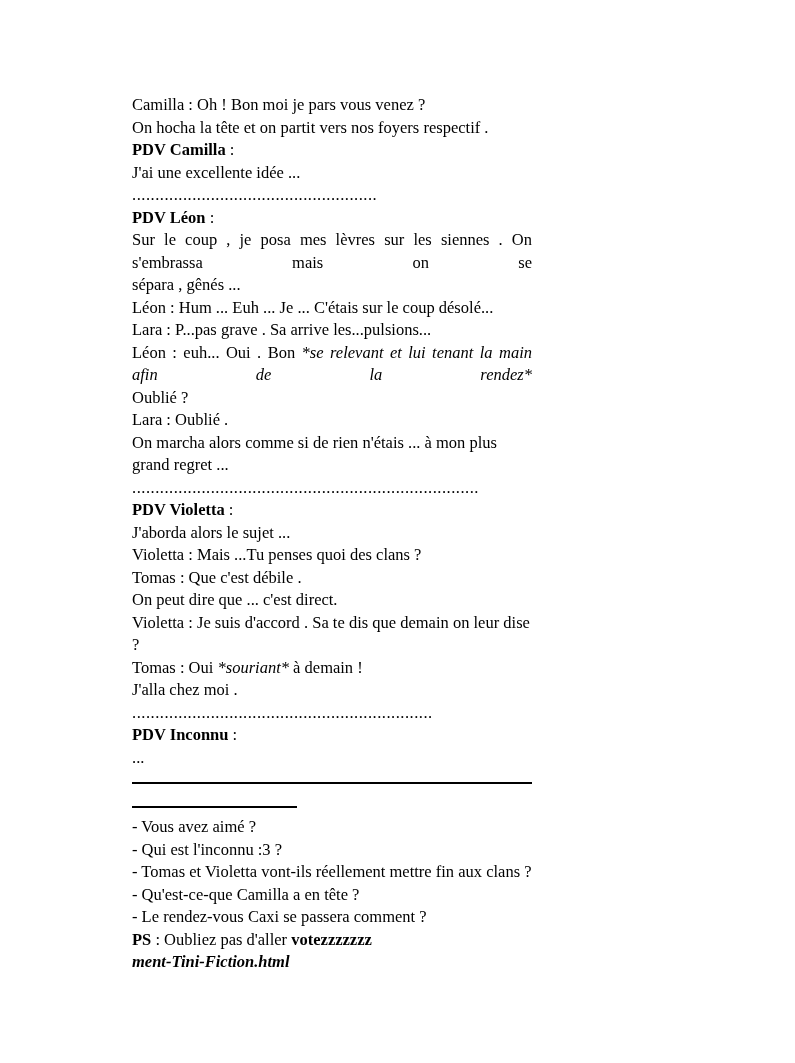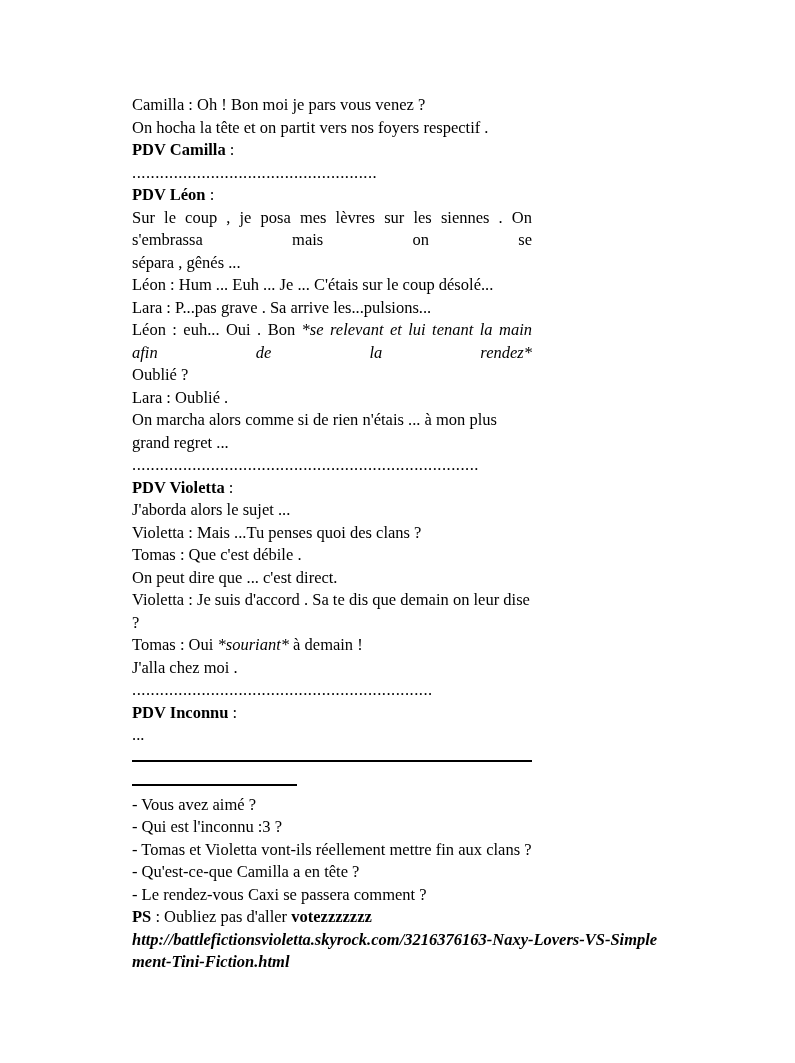--- a/index.html
+++ b/index.html
@@ -65,20 +65,21 @@
   }
 </style>
 </head>
 <body>
 
 <div class="page">
 
   <p>Camilla : Oh ! Bon moi je pars vous venez ?</p>
   <p>On hocha la tête et on partit vers  nos foyers respectif .</p>
   <p><span class="bold">PDV Camilla</span><span> :</span></p>
+  <p>J'ai une excellente idée ...</p>
 
   <p class="dots">.....................................................</p>
 
   <p><span class="bold">PDV Léon</span><span> :</span></p>
   <p class="fj">Sur le coup , je posa mes lèvres sur les siennes . On s'embrassa mais on se</p>
   <p>sépara , gênés ...</p>
   <p>Léon : Hum ... Euh ... Je ... C'étais sur le coup désolé...</p>
   <p>Lara : P...pas grave . Sa arrive les...pulsions...</p>
   <p class="fj"><span>Léon : euh... Oui . Bon </span><span class="ital">*se relevant et lui tenant la main afin de la rendez*</span></p>
   <p>Oublié ?</p>
@@ -105,18 +106,17 @@
   <hr class="hr-short">
 
   <p>- Vous avez aimé ?</p>
   <p>- Qui est l'inconnu :3 ?</p>
   <p>- Tomas et Violetta vont-ils réellement mettre fin aux clans ?</p>
   <p>- Qu'est-ce-que Camilla a en tête ?</p>
   <p>- Le rendez-vous Caxi se passera comment ?</p>
 
   <p><span class="bold">PS</span><span> : Oubliez pas d'aller </span><span class="bold">votezzzzzzz</span></p>
 
-  <p class="url-line">http://battlefictionsvioletta.skyrock.com/3216376163-Naxy-Lovers-VS-Simple</p>
   <p class="url-line">ment-Tini-Fiction.html</p>
 
 </div>
 
 <div class="page-number">120</div>
 
 </body></html>

